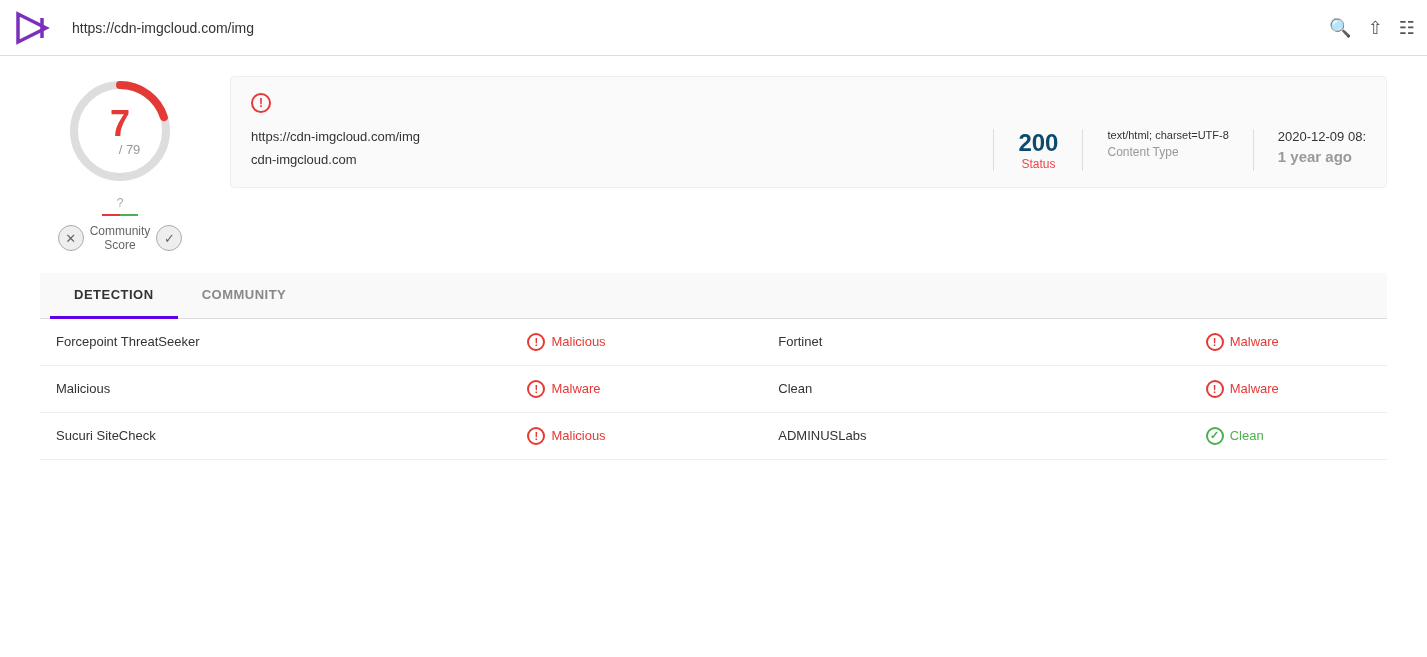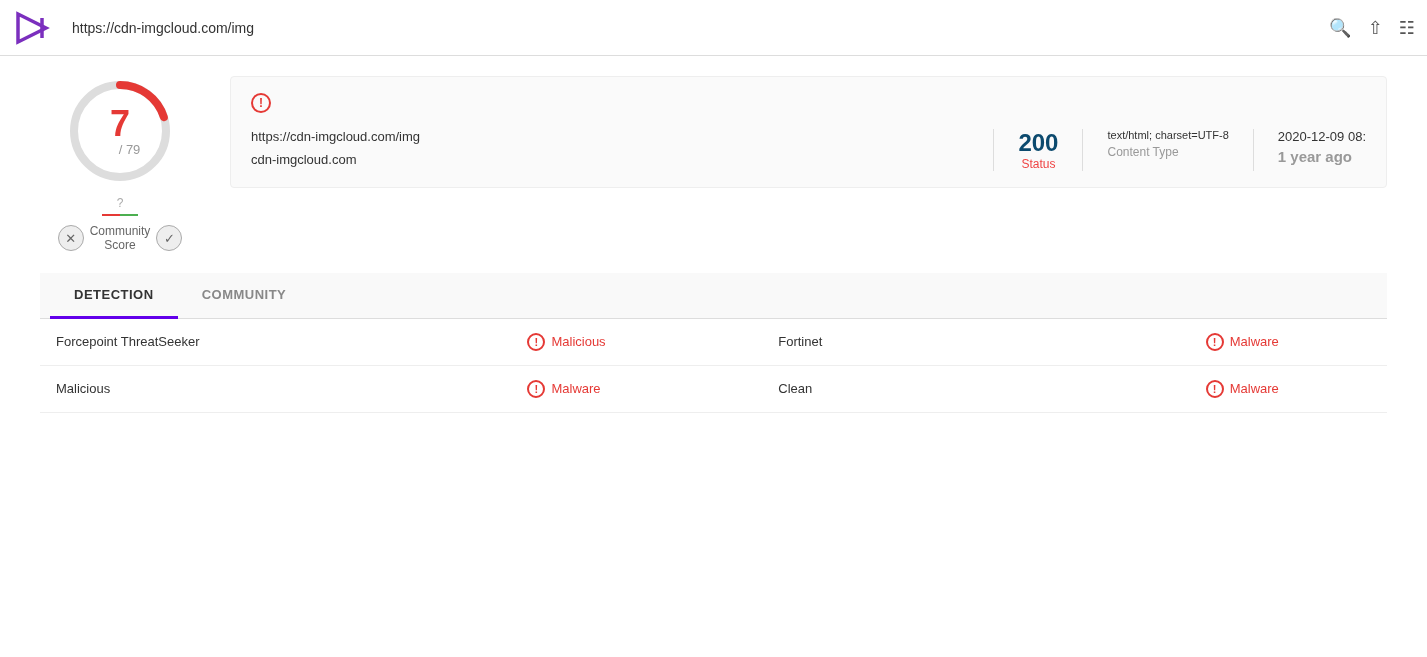--- a/index.html
+++ b/index.html
@@ -230,15 +230,31 @@
     </div>
           </td>
     <td style="width:35%;padding-left:60px;"><span class="vendor-name">Clean</span></td>
     <td>
             <div class="status-malicious">
       <div class="icon-circle-exclaim">!</div>
       <span>Malware</span>
     </div>
           </td>
   </tr>
+        <tr>
+    <td><span class="vendor-name">Sucuri SiteCheck</span></td>
+    <td>
+            <div class="status-malicious">
+      <div class="icon-circle-exclaim">!</div>
+      <span>Malicious</span>
+    </div>
+          </td>
+    <td style="width:35%;padding-left:60px;"><span class="vendor-name">ADMINUSLabs</span></td>
+    <td>
+            <div class="status-clean">
+      <div class="icon-circle-check">✓</div>
+      <span>Clean</span>
+    </div>
+          </td>
+  </tr>
       </tbody>
   </table>
 </div>
 
 </body></html>

